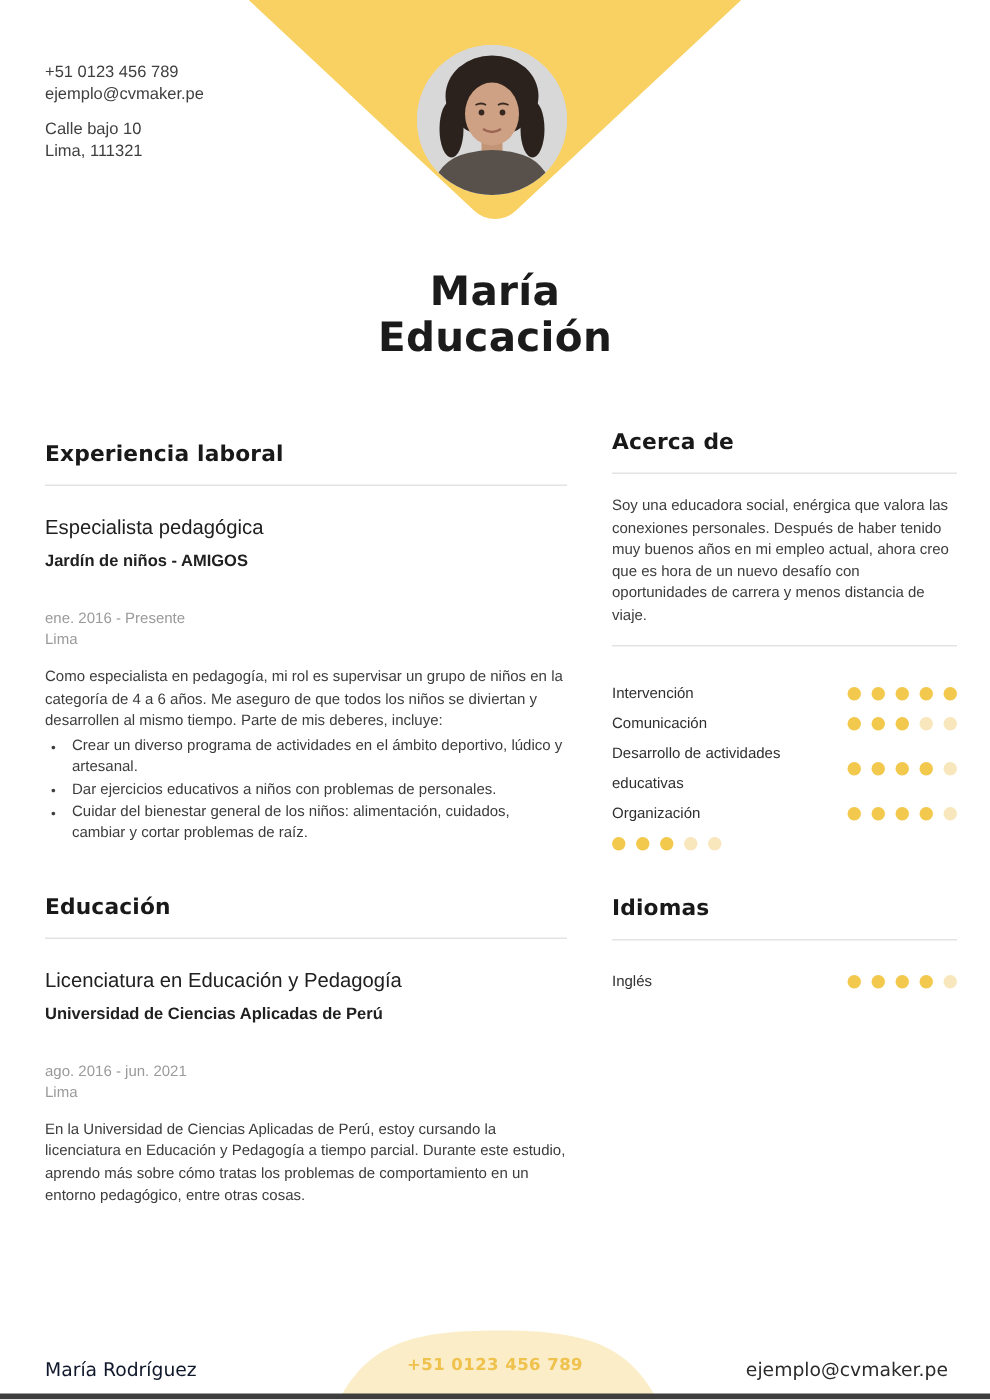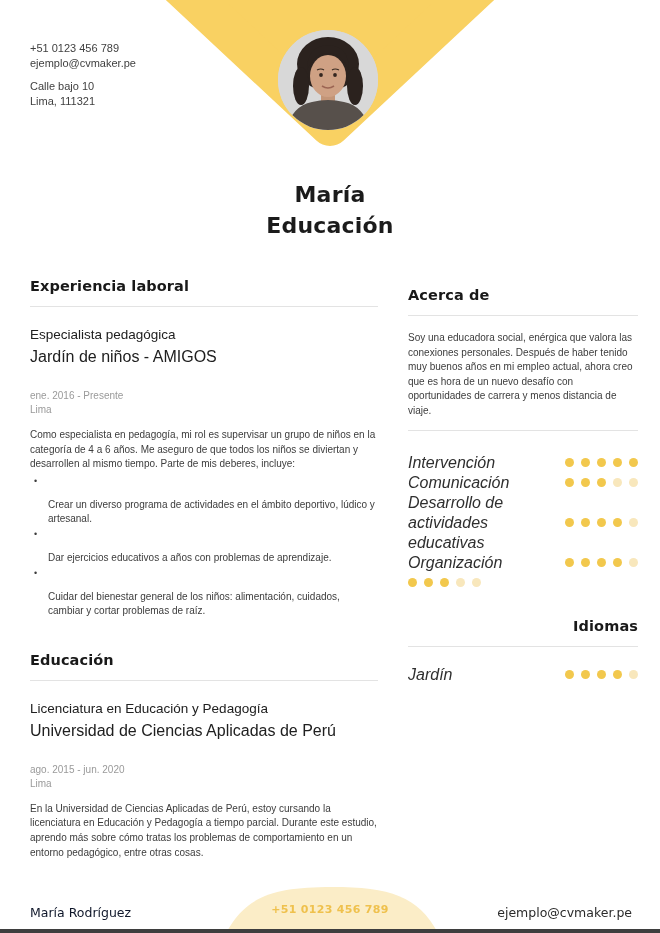--- a/index.html
+++ b/index.html
@@ -10,44 +10,44 @@
   
   .header-shape{position:absolute;top:0;left:0;width:660px;height:160px;}
   .photo{
     position:absolute;top:30px;left:278px;width:100px;height:100px;border-radius:50%;
     overflow:hidden;background:#d8d8d8;
   }
   .contact{position:absolute;top:41px;left:30px;font-size:11px;line-height:15px;color:#3f3f3f;}
   .contact .grp{margin-bottom:8px;}
   .name-block{
     position:absolute;top:179px;left:0;right:0;text-align:center;
-    font-family:"DejaVu Sans",sans-serif;font-weight:800;font-size:22px;line-height:31px;
+    font-family:"DejaVu Sans",sans-serif;font-weight:800;font-size:27px;line-height:31px;
     color:#1b1b1b;letter-spacing:.2px;
   }
   
-  .col-left{position:absolute;left:30px;top:277px;width:348px;}
+  .col-left{position:absolute;left:30px;top:294px;width:348px;}
   .col-right{position:absolute;left:408px;top:286px;width:230px;}
   h2.section{
     font-family:"DejaVu Sans",sans-serif;font-weight:800;font-size:14.5px;line-height:18px;
     color:#191919;margin:0;letter-spacing:.1px;
   }
   .rule{border:none;border-top:1px solid var(--rule,#e3e3e3);margin:11px 0 0 0;}
   .job-title{font-size:13.5px;font-weight:normal;color:#202020;margin-top:19px;line-height:17px;}
-  .employer{font-size:16px;font-weight:normal;color:#202020;margin-top:7px;line-height:14px;}
+  .employer{font-size:11px;font-weight:bold;color:#202020;margin-top:7px;line-height:14px;}
   .meta{font-size:10px;color:#9a9a9a;line-height:14px;margin-top:25px;}
   .body-text{font-size:10px;line-height:14.6px;color:#3c3c3c;margin-top:11px;}
   .bullets{margin-top:2px;}
   .bullet-row{display:flex;font-size:10px;line-height:14.6px;color:#3c3c3c;}
   .bullet-dot{width:14px;flex:none;text-align:left;padding-left:4px;font-size:9px;color:#3c3c3c;}
-  .bullet-text{flex:1;margin-top:24px;}
+  .bullet-text{flex:1;}
   .section-gap{margin-top:32px;}
   
   .rate-list{margin-top:22px;}
   .rate-row{display:flex;justify-content:space-between;align-items:center;min-height:20px;}
-  .rate-label{font-size:16px;color:#2f2f2f;line-height:20px;flex:1;padding-right:8px;font-style:italic;}
+  .rate-label{font-size:10px;color:#2f2f2f;line-height:20px;flex:1;padding-right:8px;}
   .dots{display:flex;gap:7px;flex:none;}
   .dot{width:9px;height:9px;border-radius:50%;display:inline-block;}
   .dot.on{background:var(--dot-on,#F2C84D);}
   .dot.off{background:var(--dot-off,#F8E7BC);}
   .rate-list.langs{margin-top:18px;}
   
   .footer-mound{position:absolute;left:226px;bottom:0;width:212px;height:52px;}
   .footer-phone{
     position:absolute;left:0;right:0;top:903px;text-align:center;z-index:5;
     font-family:"DejaVu Sans",sans-serif;font-weight:bold;font-size:11px;
@@ -116,35 +116,35 @@
       <div>Lima</div>
     </div>
     <div class="body-text">Como especialista en pedagogía, mi rol es supervisar un grupo de niños en la categoría de 4 a 6 años. Me aseguro de que todos los niños se diviertan y desarrollen al mismo tiempo. Parte de mis deberes, incluye:</div>
     <div class="bullets">
         <div class="bullet-row">
           <span class="bullet-dot">•</span>
           <span class="bullet-text">Crear un diverso programa de actividades en el ámbito deportivo, lúdico y artesanal.</span>
         </div>
         <div class="bullet-row">
           <span class="bullet-dot">•</span>
-          <span class="bullet-text">Dar ejercicios educativos a años con problemas de aprendizaje.</span>
+          <span class="bullet-text">Dar ejercicios educativos a niños con problemas de personales.</span>
         </div>
         <div class="bullet-row">
           <span class="bullet-dot">•</span>
           <span class="bullet-text">Cuidar del bienestar general de los niños: alimentación, cuidados, cambiar y cortar problemas de raíz.</span>
         </div>
       </div>
 
     <div class="section-gap"></div>
     <h2 class="section">Educación</h2>
     <hr class="rule">
     <div class="job-title">Licenciatura en Educación y Pedagogía</div>
     <div class="employer">Universidad de Ciencias Aplicadas de Perú</div>
     <div class="meta">
-      <div>ago. 2015 - jun. 2020</div>
+      <div>ago. 2016 - jun. 2021</div>
       <div>Lima</div>
     </div>
     <div class="body-text">En la Universidad de Ciencias Aplicadas de Perú, estoy cursando la licenciatura en Educación y Pedagogía a tiempo parcial. Durante este estudio, aprendo más sobre cómo tratas los problemas de comportamiento en un entorno pedagógico, entre otras cosas.</div>
   </div>
 
   <div class="col-right">
     <h2 class="section">Acerca de</h2>
     <hr class="rule">
     <div class="body-text" style="margin-top:15px;">Soy una educadora social, enérgica que valora las conexiones personales. Después de haber tenido muy buenos años en mi empleo actual, ahora creo que es hora de un nuevo desafío con oportunidades de carrera y menos distancia de viaje.</div>
 
@@ -194,25 +194,25 @@
           <span class="dots">
             <span class="dot on"></span>
             <span class="dot on"></span>
             <span class="dot on"></span>
             <span class="dot off"></span>
             <span class="dot off"></span>
           </span>
         </div>
       </div>
 
-    <h2 class="section" style="margin-top:24px;text-align:right;">Idiomas</h2>
+    <h2 class="section" style="margin-top:24px;">Idiomas</h2>
     <hr class="rule">
     <div class="rate-list langs">
         <div class="rate-row">
-          <span class="rate-label">Jardín</span>
+          <span class="rate-label">Inglés</span>
           <span class="dots">
             <span class="dot on"></span>
             <span class="dot on"></span>
             <span class="dot on"></span>
             <span class="dot on"></span>
             <span class="dot off"></span>
           </span>
         </div>
       </div>
   </div>

